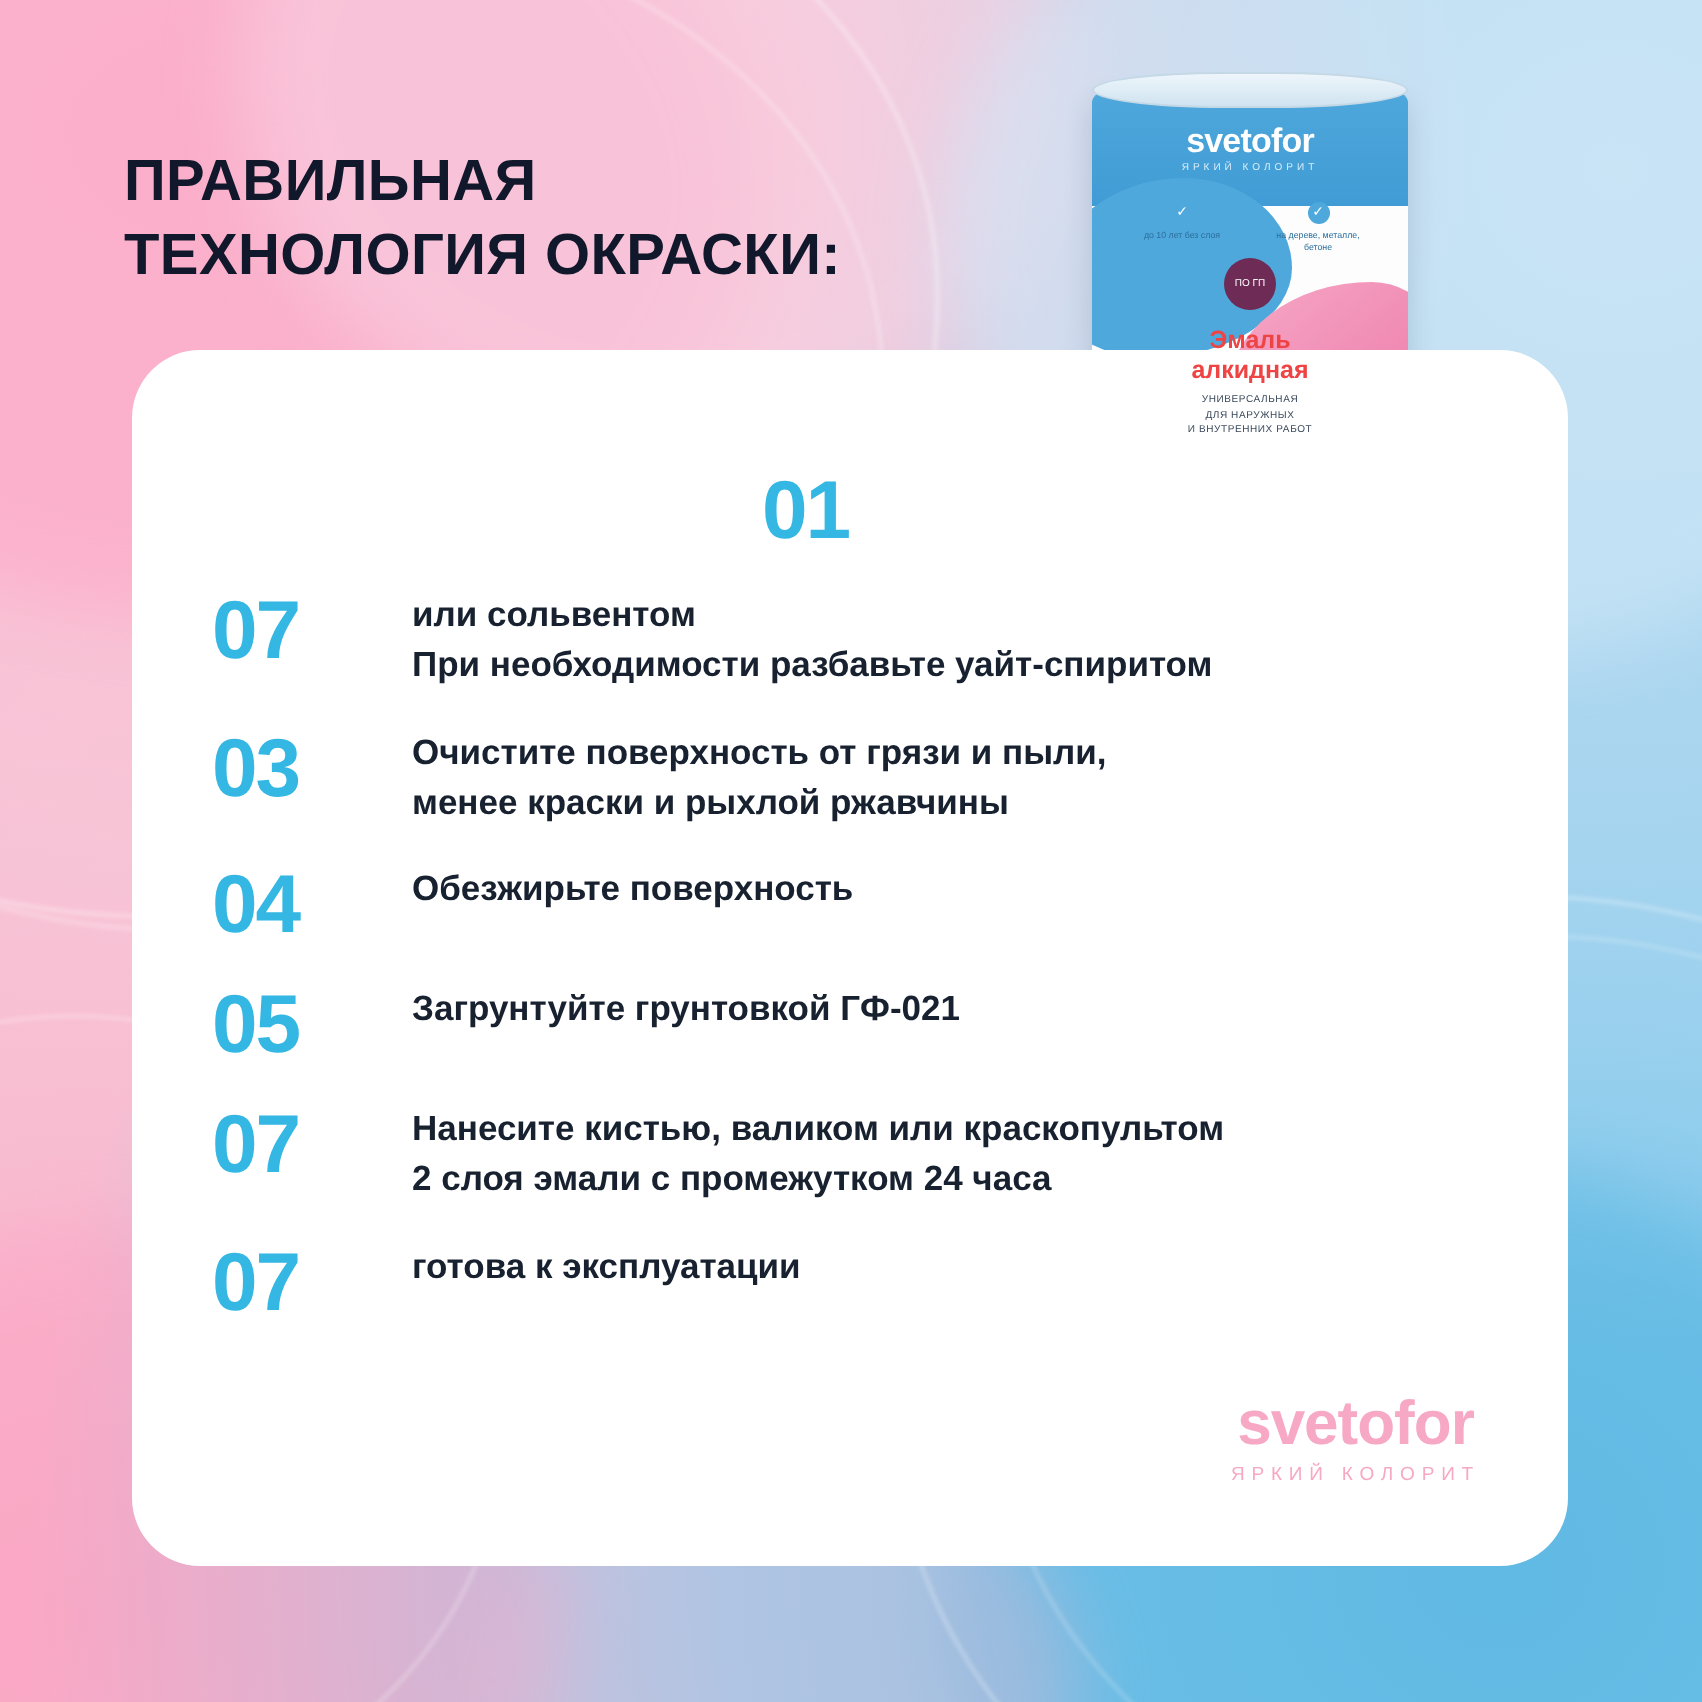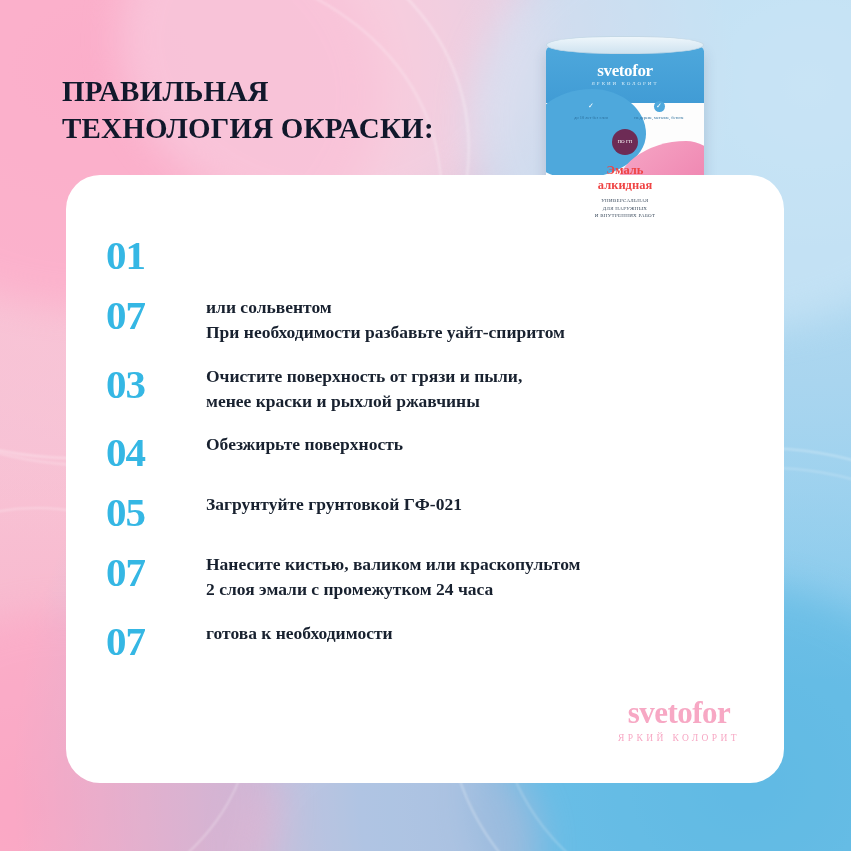--- a/index.html
+++ b/index.html
@@ -11,21 +11,20 @@
     height: 851px;
     font-family: "Liberation Sans", sans-serif;
     overflow: hidden;
   }
   #root {
     position: relative;
     width: 851px;
     height: 851px;
     overflow: hidden;
     background: #f6c9d8;
-    font-family: Liberation Serif, serif;
   }
   
   .bg-layer {
     position: absolute;
     inset: 0;
     overflow: hidden;
   }
   .bg-base {
     position: absolute;
     inset: 0;
@@ -89,20 +88,21 @@
   .steps {
     position: absolute;
     left: 40px;
     top: 58px;
     right: 28px;
   }
   .step {
     display: flex;
     align-items: flex-start;
     margin-bottom: 17px;
+    justify-content: center;
   }
   .step-num {
     flex: 0 0 100px;
     color: #35b7e4;
     font-size: 41px;
     font-weight: bold;
     line-height: 1;
     letter-spacing: -1px;
     padding-top: 2px;
   }
@@ -400,21 +400,21 @@
         <div class="step-num">07</div>
         <div class="step-text">
           <span>Нанесите кистью, валиком или краскопультом</span>
           <span>2 слоя эмали с промежутком 24 часа</span>
         </div>
       </div>
 
       <div class="step">
         <div class="step-num">07</div>
         <div class="step-text">
-          <span>готова к необходимости</span>
+          <span>готова к эксплуатации</span>
         </div>
       </div>
 
     </div>
 
     <div class="footer-logo">
       <div class="fl-main">svetofor</div>
       <div class="fl-sub">ЯРКИЙ КОЛОРИТ</div>
     </div>
   </div>

